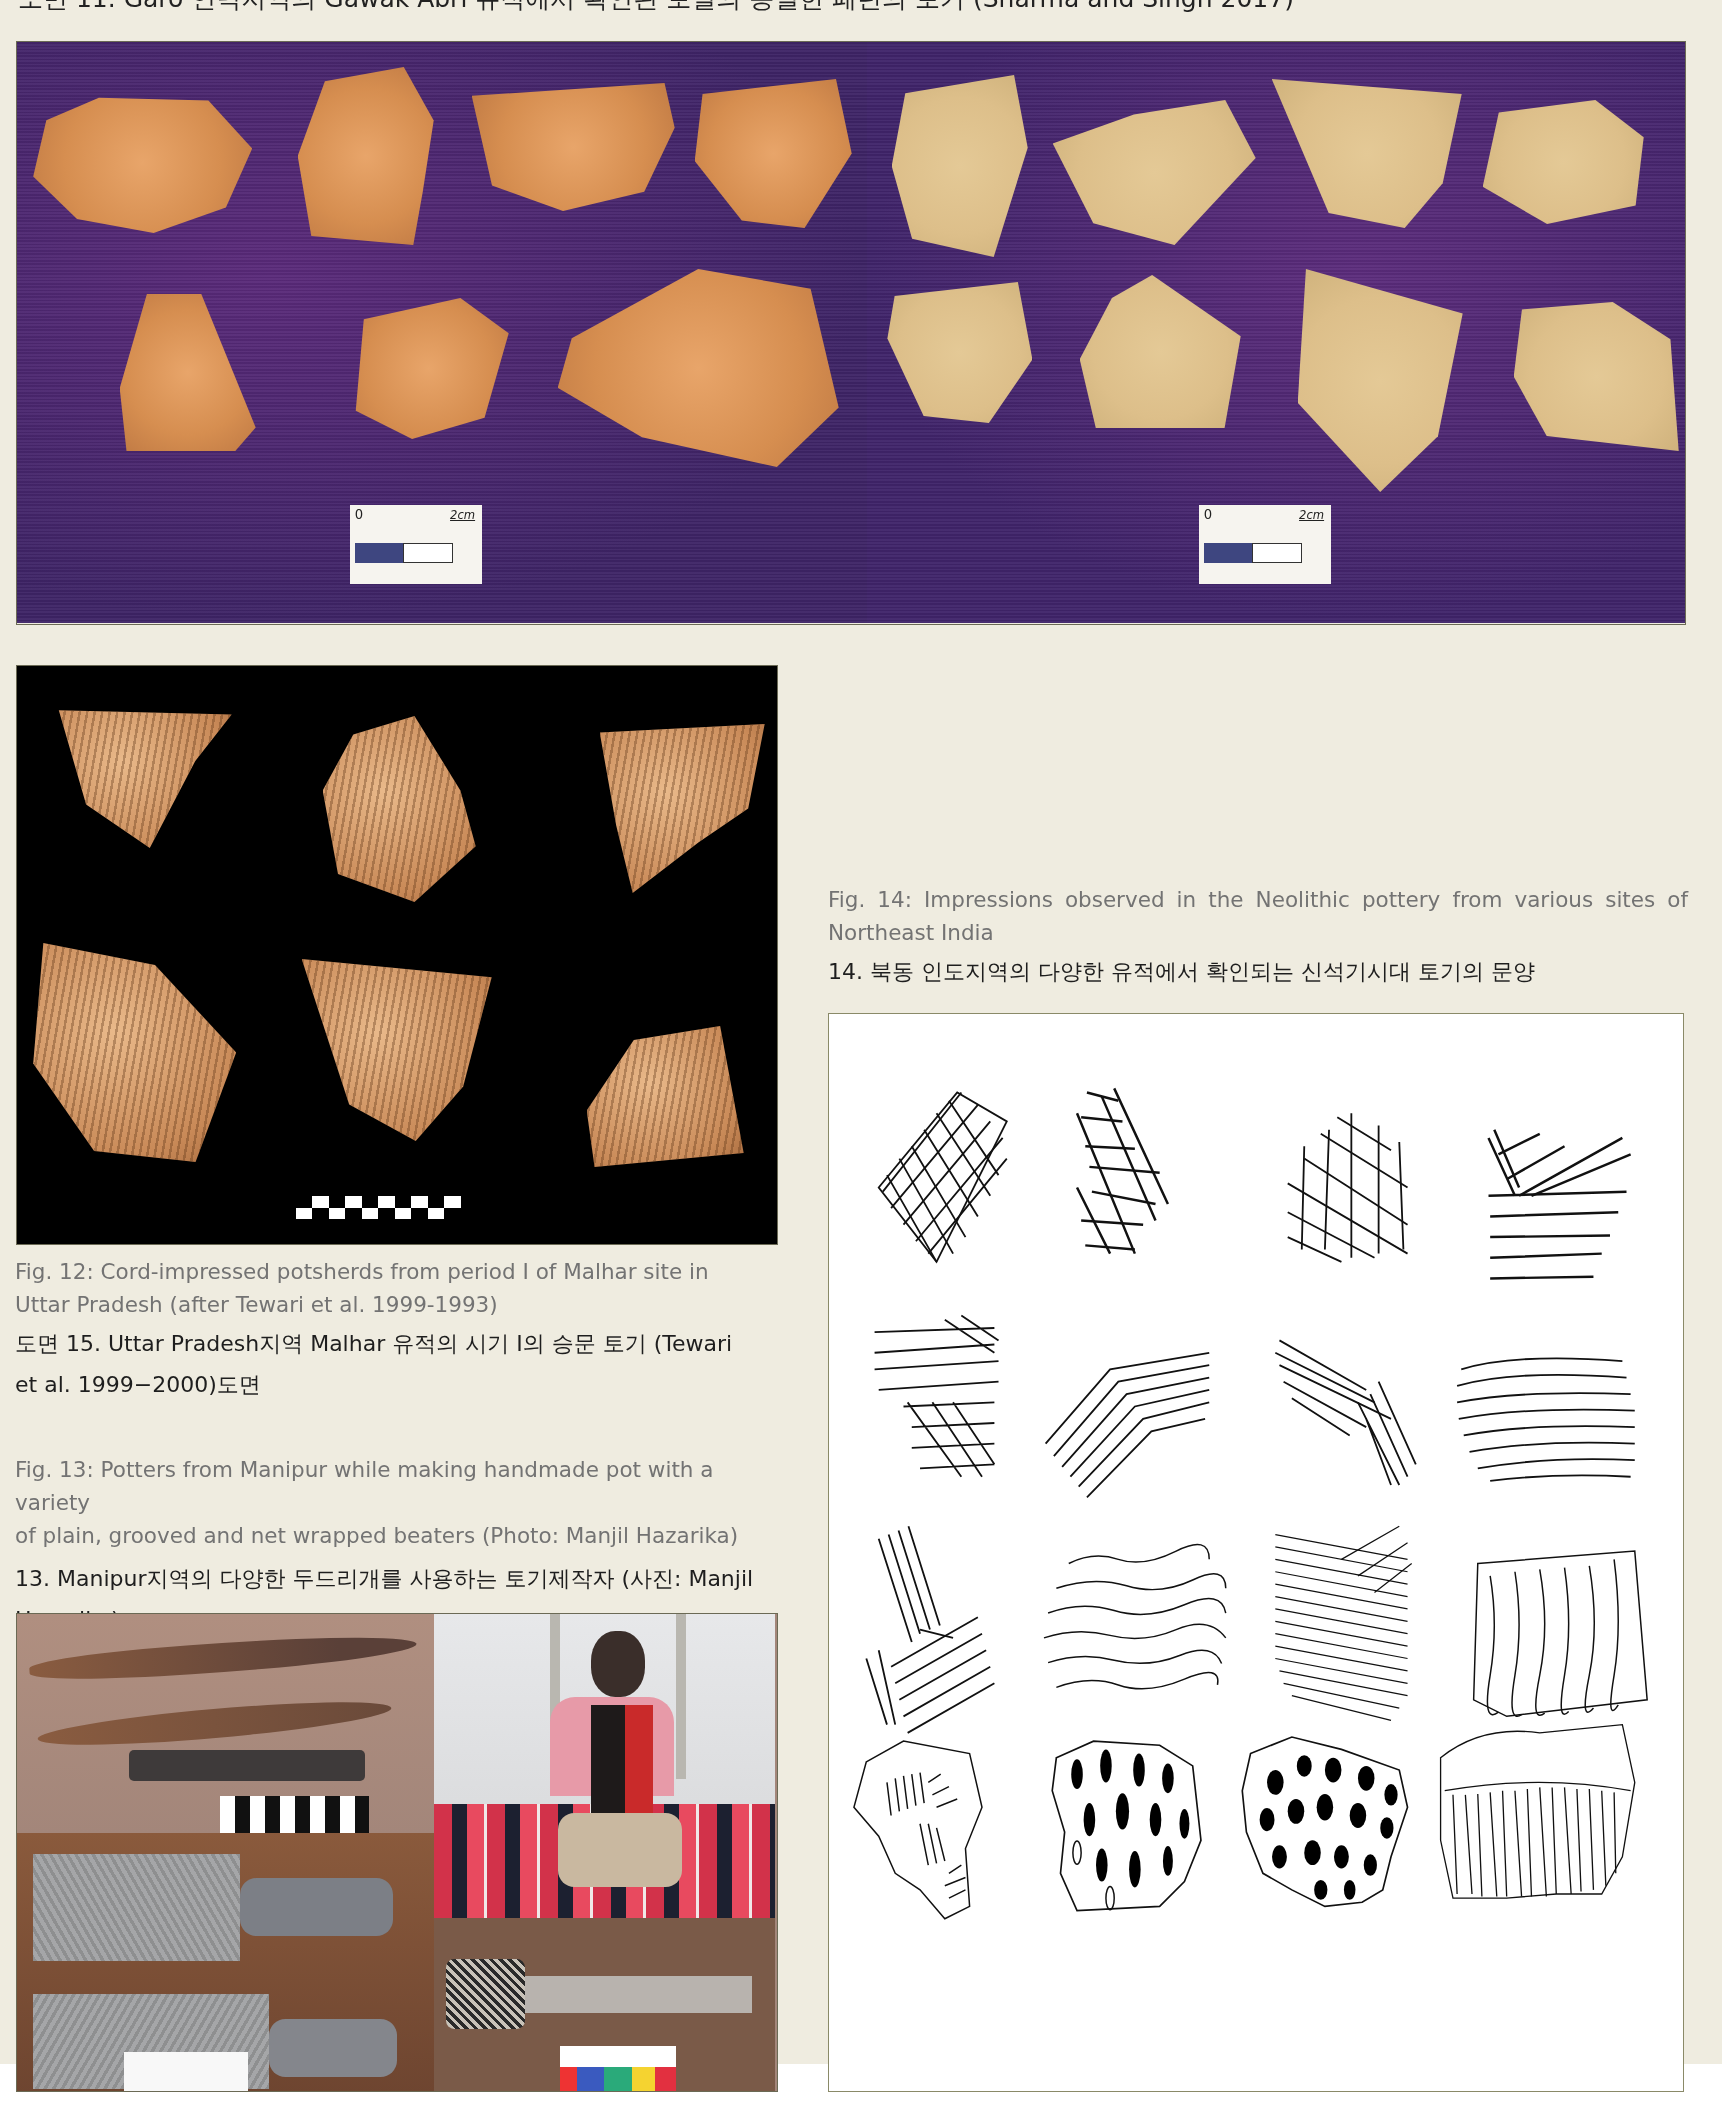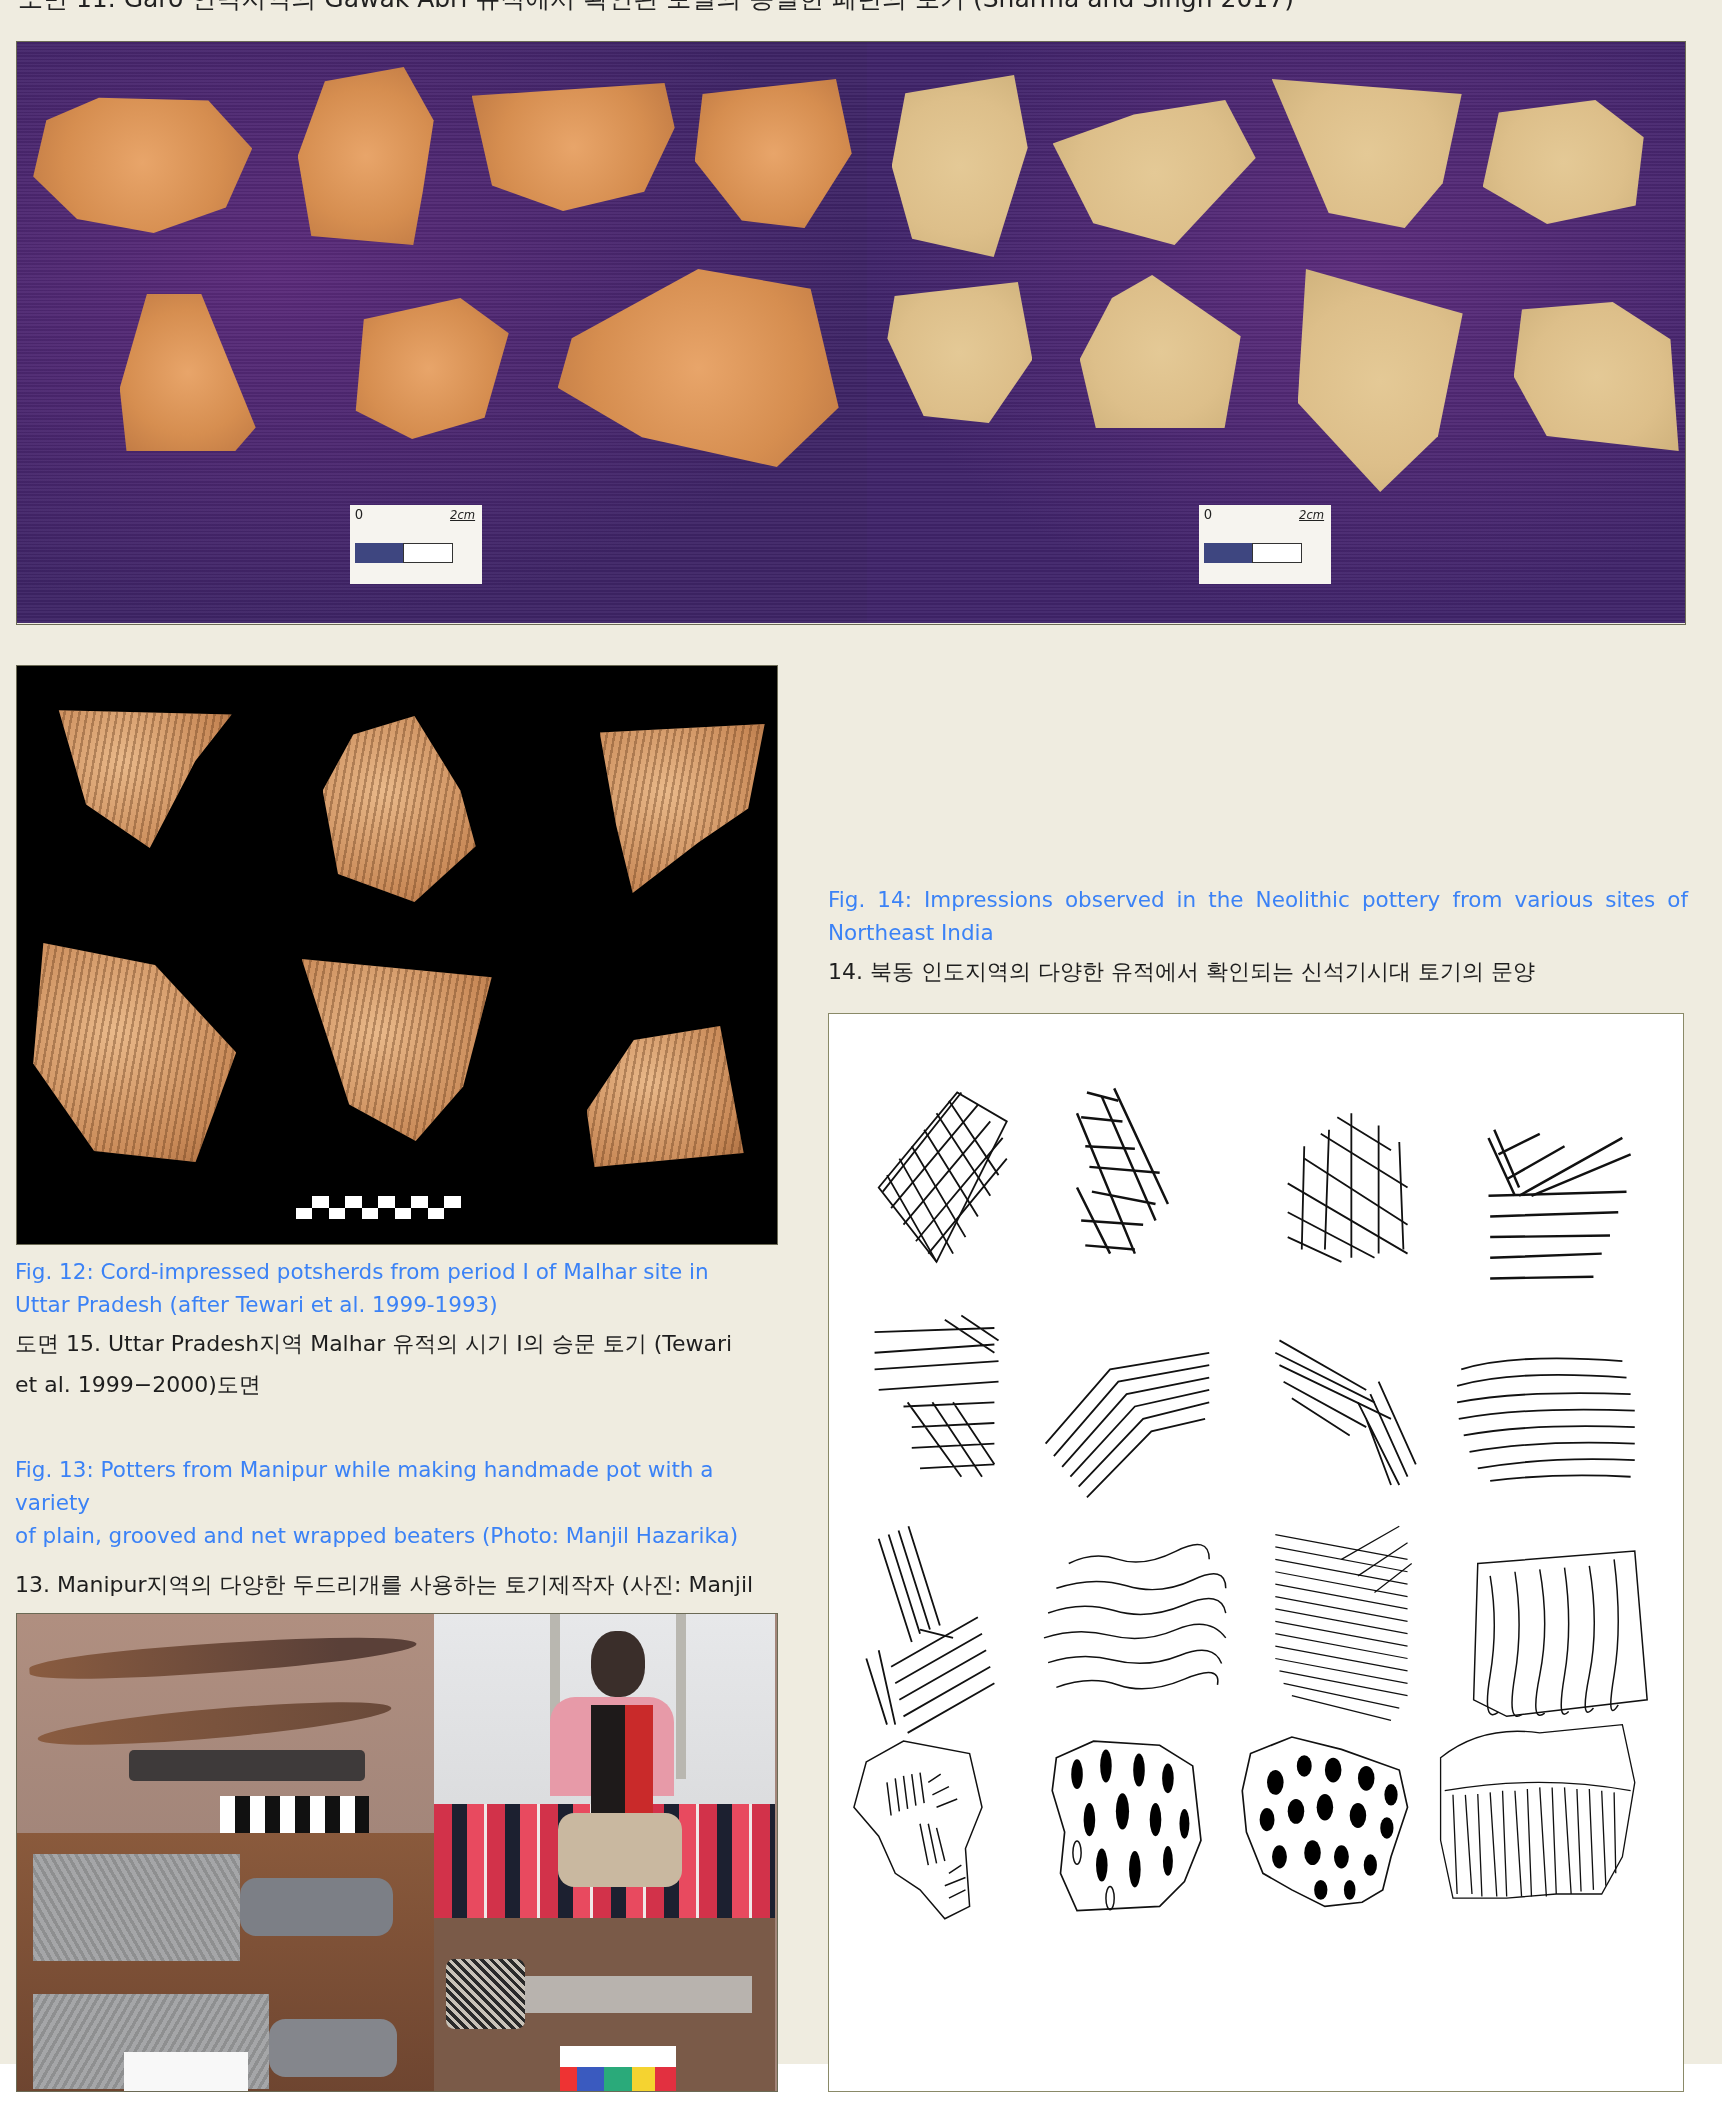--- a/index.html
+++ b/index.html
@@ -1,21 +1,21 @@
 <!DOCTYPE html>
 <html style="font-size:13.2px"><head>
 <meta charset="utf-8">
 <style>
   html, body { margin:0; padding:0; }
   body { width:1735px; height:2123px; position:relative; background:#ffffff; overflow:hidden;
          font-family:"DejaVu Sans","Liberation Sans",sans-serif; color:#222; }
   .page-bg { position:absolute; left:0; top:0; width:1722px; height:2064px; background:#efece0; }
   .abs { position:absolute; }
   .cap-top { left:18px; top:-18px; font-size:25px; color:#222; white-space:nowrap; }
-  .cap-en { font-family:"DejaVu Sans","Liberation Sans",sans-serif; font-size:21.5px; color:#3b82f6; line-height:33px; }
+  .cap-en { font-family:"DejaVu Sans","Liberation Sans",sans-serif; font-size:21.5px; color:#737373; line-height:33px; }
   .cap-ko { font-family:"DejaVu Sans","Liberation Sans",sans-serif; font-size:22px; color:#1e1e1e; line-height:41px; }
   .photo { border:1.7px solid #6b6a55; box-sizing:border-box; overflow:hidden; }
   
   .purple { background:
       repeating-linear-gradient(0deg, rgba(255,255,255,0.04) 0 1.7px, rgba(0,0,0,0.05) 1.7px 3.3px),
       radial-gradient(ellipse at 30% 40%, #5a2a7a, #3e2466 70%);
       background-color:#4a2770; }
   .purple-right { background:
       repeating-linear-gradient(0deg, rgba(255,255,255,0.04) 0 1.7px, rgba(0,0,0,0.05) 1.7px 3.3px),
       radial-gradient(ellipse at 60% 40%, #5c2c7c, #40246a 70%); }
@@ -118,21 +118,21 @@
 <div class="abs" style="left:15px; top:1255px; width:760px;">
   <div class="cap-en">Fig. 12: Cord-impressed potsherds from period I of Malhar site in</div>
   <div class="cap-en">Uttar Pradesh (after Tewari et al. 1999-1993)</div>
   <div class="cap-ko" style="margin-top:1.7px;">도면 15. Uttar Pradesh지역 Malhar 유적의 시기 I의 승문 토기 (Tewari</div>
   <div class="cap-ko">et al. 1999−2000)도면</div>
 </div>
 
 <div class="abs" style="left:15px; top:1453px; width:769px;">
   <div class="cap-en">Fig. 13: Potters from Manipur while making handmade pot with a variety</div>
   <div class="cap-en">of plain, grooved and net wrapped beaters (Photo: Manjil Hazarika)</div>
-  <div class="cap-ko" style="margin-top:12px;">13. Manipur지역의 다양한 두드리개를 사용하는 토기제작자 (사진: Manjil</div>
+  <div class="cap-ko" style="margin-top:6px;">13. Manipur지역의 다양한 두드리개를 사용하는 토기제작자 (사진: Manjil</div>
   <div class="cap-ko">Hazarika)</div>
 </div>
 
 <div class="abs photo" style="left:15.7px; top:1613px; width:762px; height:479px; background:#a3867a;">
   <div class="abs wood" style="left:0; top:0; width:417px; height:219px;">
     <div class="abs" style="left:12.4px; top:29px; width:388px; height:29px; background:linear-gradient(90deg,#8a5c40,#5a4038 80%); border-radius:50% 60% 60% 50%; transform:rotate(-4deg);"></div>
     <div class="abs" style="left:20.7px; top:95px; width:355px; height:29px; background:linear-gradient(90deg,#8a5c40,#6a4a3a); border-radius:50%; transform:rotate(-5deg);"></div>
     <div class="abs" style="left:112px; top:136px; width:236px; height:31px; background:#3e3a3a; border-radius:5px;"></div>
     <div class="abs" style="left:203px; top:182px; width:149px; height:37px; background:repeating-linear-gradient(90deg,#fff 0 15px,#111 15px 30px);"></div>
   </div>

